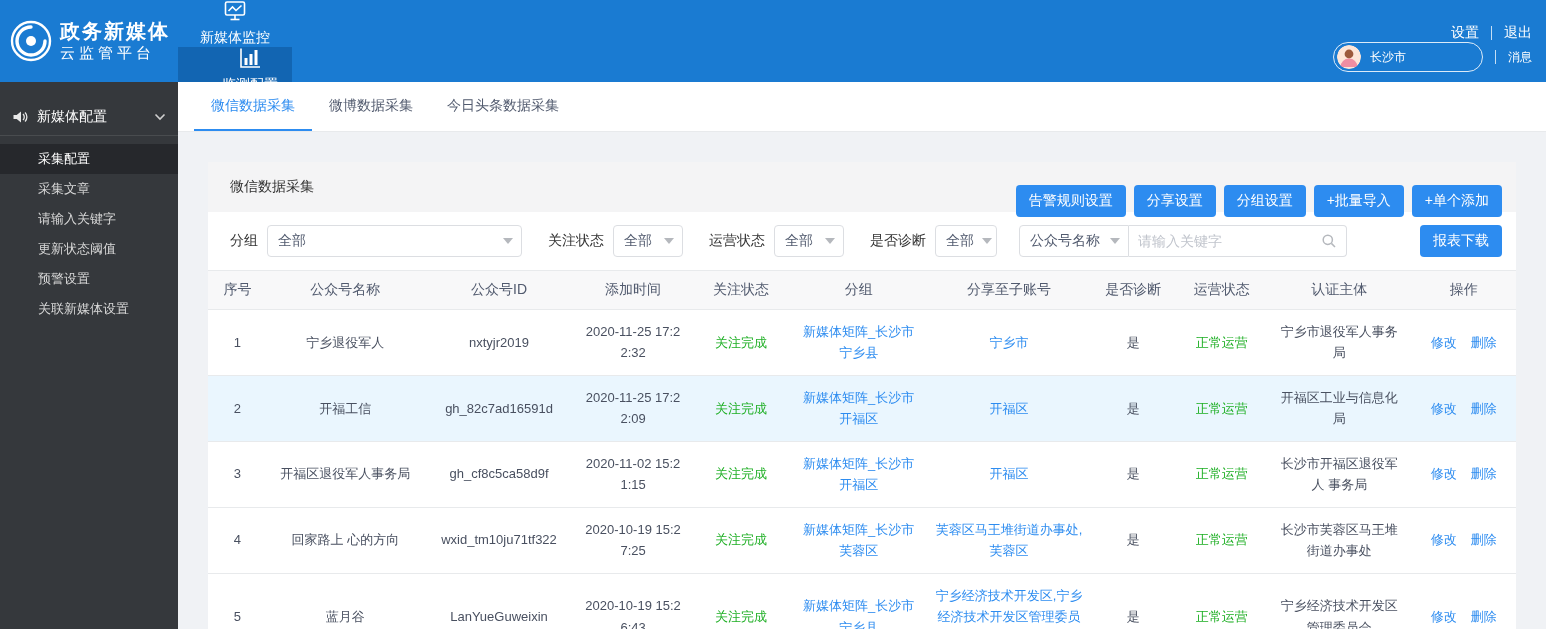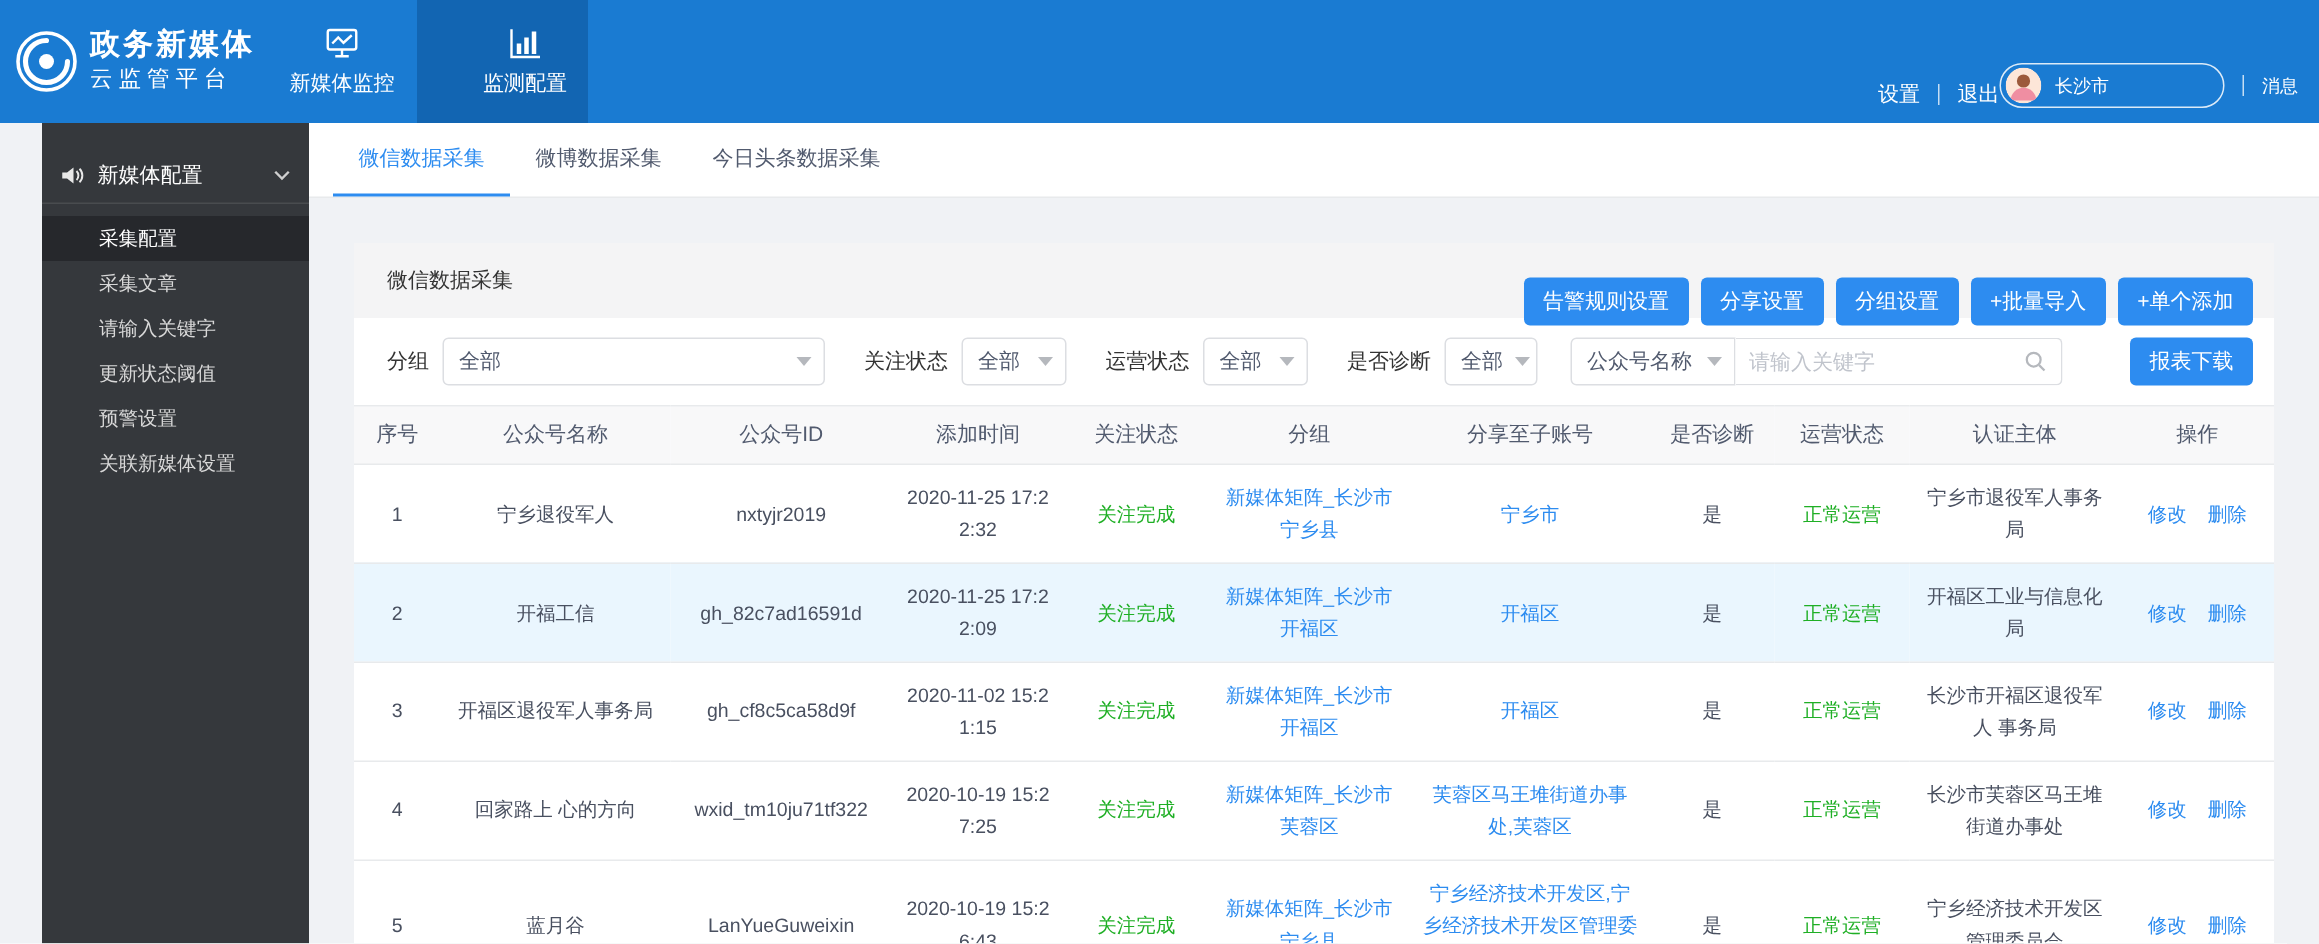--- a/index.html
+++ b/index.html
@@ -13,36 +13,36 @@
   }
   *{margin:0;padding:0;box-sizing:border-box;}
   html,body{width:1546px;height:629px;overflow:hidden;}
   body{font-family:"Liberation Sans","DejaVu Sans",sans-serif;background:#f0f2f5;}
   .app{width:1546px;height:629px;display:flex;flex-direction:column;}
 
   
   .topbar{height:82px;flex:none;background:var(--header-blue);display:flex;align-items:stretch;color:#fff;}
   .brand{width:178px;flex:none;display:flex;align-items:center;padding-left:10px;gap:8px;}
   .brand-text{display:flex;flex-direction:column;line-height:1.25;}
-  .brand-title{font-size:20px;font-weight:bold;letter-spacing:2px;font-family:Liberation Mono, monospace;}
+  .brand-title{font-size:20px;font-weight:bold;letter-spacing:2px;}
   .brand-sub{font-size:15px;letter-spacing:4px;}
-  .nav{display:flex;}
+  .nav{display:flex;flex-direction:column;}
   .nav-item{min-width:100px;padding:0 14px;display:flex;flex-direction:column;align-items:center;justify-content:center;gap:7px;font-size:14px;cursor:pointer;}
   .nav-item.active{background:var(--header-blue-active);padding-left:44px;}
-  .top-right{margin-left:auto;display:flex;flex-direction:row;align-items:flex-end;justify-content:center;padding:10px 14px 10px 0;}
+  .top-right{margin-left:auto;display:flex;flex-direction:column;align-items:flex-end;justify-content:flex-end;padding:10px 14px 10px 0;}
   .top-links{display:flex;align-items:center;gap:12px;font-size:14px;}
   .top-links a{color:#fff;text-decoration:none;cursor:pointer;}
   .v-sep{width:1px;height:14px;background:rgba(255,255,255,.75);}
   .user-row{display:flex;align-items:center;gap:12px;font-size:12px;}
   .user-pill{display:flex;align-items:center;gap:9px;border:1px solid rgba(255,255,255,.85);border-radius:16px;height:30px;padding:0 14px 0 3px;min-width:150px;cursor:pointer;}
   .avatar{width:24px;height:24px;border-radius:50%;overflow:hidden;display:flex;flex:none;}
   .messages-link{color:#fff;text-decoration:none;cursor:pointer;}
 
   
-  .main{flex:1;display:flex;overflow:hidden;padding-left:28px;}
+  .main{flex:1;display:flex;overflow:hidden;}
   .sidebar{width:178px;flex:none;background:var(--sidebar-bg);padding-top:16px;color:#e8e8e8;}
   .side-section{height:38px;display:flex;align-items:center;gap:9px;padding:0 12px;font-size:14px;color:#fff;border-bottom:1px solid rgba(255,255,255,.1);cursor:pointer;}
   .side-section .chev{margin-left:auto;display:flex;}
   .side-items{padding:8px 0 0 0;}
   .side-item{height:30px;line-height:30px;padding-left:38px;font-size:13px;color:#d8d8d8;cursor:pointer;}
   .side-item.active{background:var(--sidebar-active);color:#fff;}
 
   .content{flex:1;display:flex;flex-direction:column;background:#f0f2f5;min-width:0;}
   .tabbar{flex:none;height:50px;background:#fff;display:flex;padding:0 16px;border-bottom:1px solid #e8eaec;}
   .tab{padding:0 17px;display:flex;align-items:center;font-size:14px;color:#515a6e;cursor:pointer;border-bottom:2px solid transparent;}

